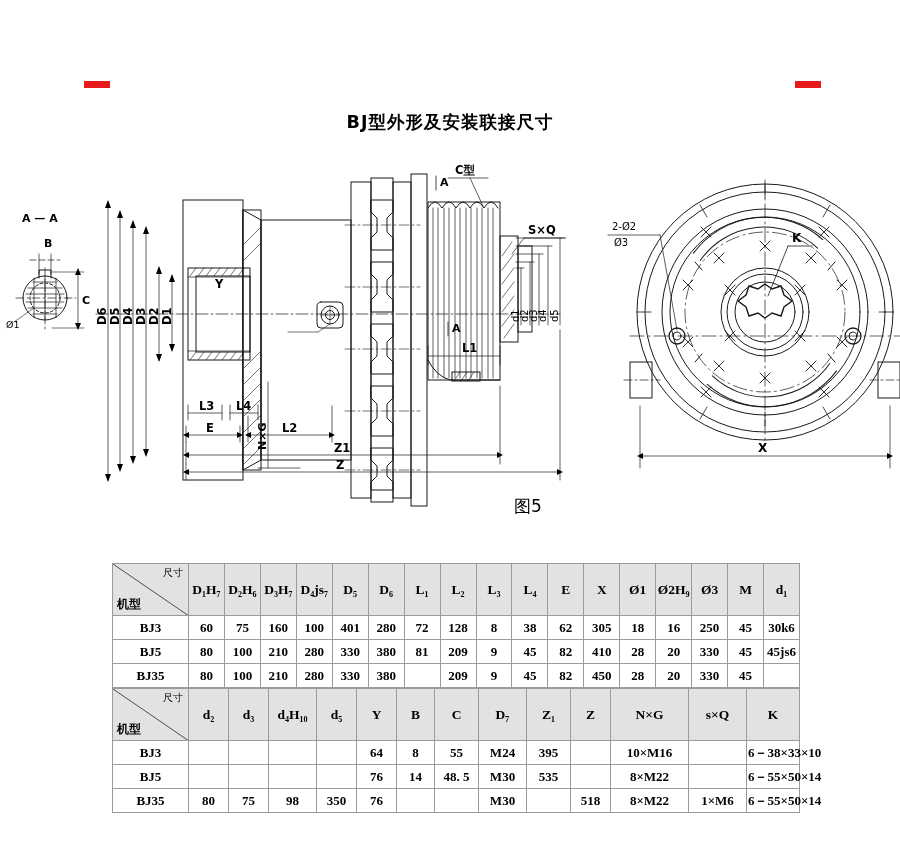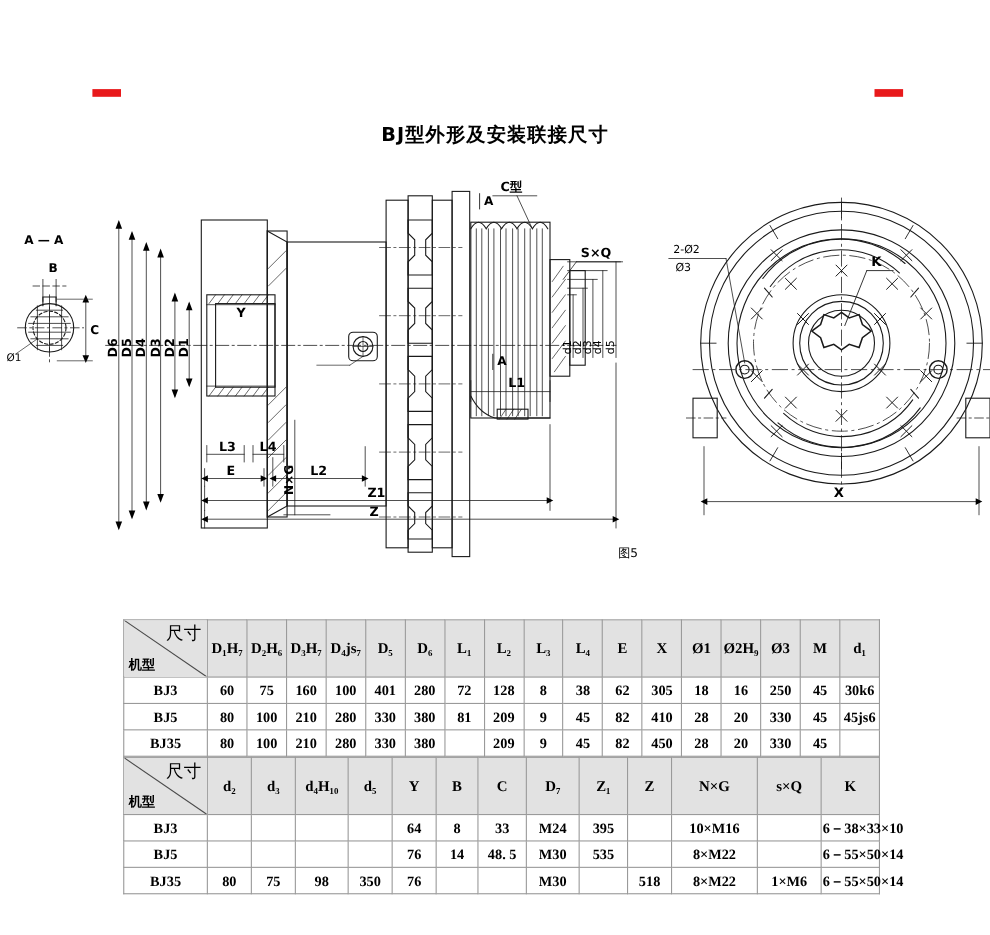--- a/index.html
+++ b/index.html
@@ -26,23 +26,23 @@
     font-family:"DejaVu Sans","Liberation Sans",sans-serif;
     font-weight:bold; font-size:17.5px; letter-spacing:1px;
   }
 
   
   .drawing { position:absolute; left:0; top:150px; width:900px; height:390px; }
   .drawing svg { display:block; }
 
   
   .fig-caption {
-    position:absolute; left:562px; top:495px;
+    position:absolute; left:514px; top:495px;
     font-family:"DejaVu Sans","Liberation Sans",sans-serif;
-    font-size:11px;
+    font-size:17px;
   }
 
   
   .tables { position:absolute; left:112px; top:563px; width:688px; }
   table { border-collapse:collapse; width:100%; table-layout:fixed; }
   table + table { margin-top:0; }
   td, th {
     border:1px solid #9a9a9a;
     text-align:center;
     font-family:"Liberation Serif","DejaVu Serif",serif;
@@ -55,21 +55,21 @@
   }
   thead td, thead th { background:#e2e2e2; }
   .corner {
     background:#e2e2e2 !important;
     position:relative; width:76px; height:52px; padding:0;
   }
   .corner .diag { position:absolute; inset:0; }
   .corner .t-dim {
     position:absolute; right:5px; top:2px;
     font-family:"DejaVu Sans","Liberation Sans",sans-serif;
-    font-size:16px; font-weight:normal;
+    font-size:10px; font-weight:normal;
   }
   .corner .t-model {
     position:absolute; left:4px; bottom:2px;
     font-family:"DejaVu Sans","Liberation Sans",sans-serif;
     font-size:12px; font-weight:bold;
   }
   .hdr-cell { height:52px; font-size:13.5px;margin-left:37px; }
 
   
   text { font-family:"DejaVu Sans","Liberation Sans",sans-serif; }
@@ -638,21 +638,21 @@
       </thead>
       <tbody>
         <tr>
           <td>BJ3</td>
           <td></td>
           <td></td>
           <td></td>
           <td></td>
           <td>64</td>
           <td>8</td>
-          <td>33</td>
+          <td>55</td>
           <td>M24</td>
           <td>395</td>
           <td></td>
           <td>10×M16</td>
           <td></td>
           <td>6－38×33×10</td>
         </tr>
         <tr>
           <td>BJ5</td>
           <td></td>

